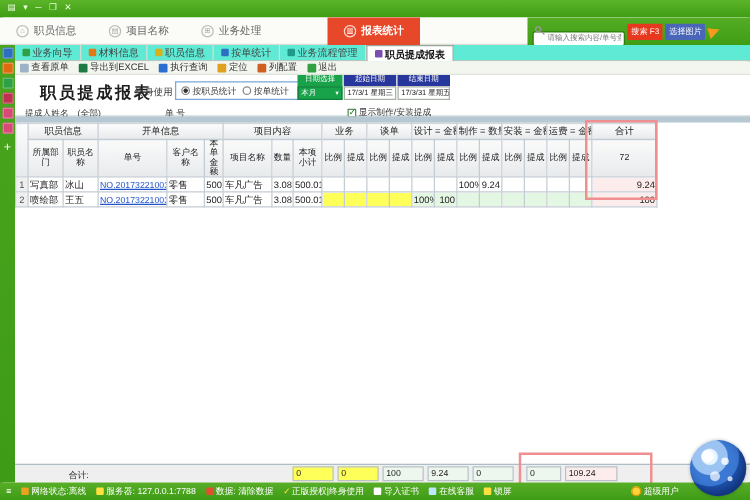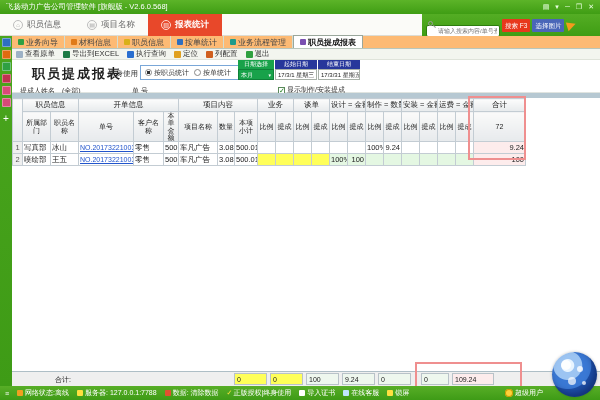--- a/index.html
+++ b/index.html
@@ -16,42 +16,42 @@
   .wctrls { display:flex; gap:6px; font-size:7px; color:#eaffe0; }
   .wctrls span { cursor:default; }
 
   
   .navbar { position:absolute; left:0; top:14px; width:600px; height:22px;
     background:#fbfbf8; border-bottom:1px solid #dcdcd4; display:flex; }
   .navitem { display:flex; align-items:center; gap:4px; padding:0 13px;
     font-size:8.5px; color:#666; height:22px; }
   .navitem .ncirc { width:10px; height:10px; border:1px solid #bdbdbd; border-radius:50%;
     color:#a8a8a8; font-size:6px; text-align:center; line-height:9px; }
-  .navitem.active { background:#e8482a; color:#fff; font-weight:bold; }
+  .navitem.active { background:#e8482a; color:#fff; font-weight:bold;margin-left:40px; }
   .navitem.active .ncirc { border-color:#ffd9cf; color:#fff; }
   .searchzone { position:absolute; right:0; top:0; width:178px; height:22px;
     background:linear-gradient(180deg,#54ad24,#3f9d14); display:flex; align-items:center; }
   .searchbox { position:relative; width:74px; height:12px; margin-left:4px; }
   .searchbox input { width:74px; height:12px; border:1px solid #2d7d0e; border-radius:2px;
     font-size:6px; padding:0 2px 0 11px; color:#444; font-family:inherit; }
   .mag { position:absolute; left:2px; top:2px; width:5px; height:5px;
     border:1px solid #9a9a9a; border-radius:50%; }
   .mag::after { content:""; position:absolute; left:4px; top:4px; width:3px; height:1px;
     background:#9a9a9a; transform:rotate(45deg); }
   .btn-red, .btn-blue { height:13px; border:none; color:#fff; font-size:6.5px;
     margin-left:2px; border-radius:1px; padding:0 3px; font-family:inherit; line-height:13px; }
   .btn-red { background:#e8381d; }
   .btn-blue { background:#4a66b8; }
   .mascot { width:0; height:0; margin-left:3px;
     border-left:9px solid #f59a1d; border-top:4px solid transparent; border-bottom:5px solid transparent;
     transform:rotate(-18deg); }
 
   
   .tabstrip { position:absolute; left:12px; top:36px; width:588px; height:13px;
-    background:#fdba74; border-bottom:1px solid #b9c6bb; display:flex; align-items:flex-end; }
+    background:#5eead4; border-bottom:1px solid #b9c6bb; display:flex; align-items:flex-start; }
   .tab { display:inline-flex; align-items:center; gap:2px; height:12px; padding:0 6px;
     font-size:8px; color:#444; border-right:1px solid #d3ddd1; }
   .tab .tico { width:6px; height:6px; border-radius:1px; }
   .tab.active { background:#fff; border:1px solid #9aa79c; border-bottom:none;
     font-weight:bold; color:#111; height:13px; }
   .ti-g{background:#2fa043}.ti-o{background:#e07a18}.ti-y{background:#d9b018}
   .ti-b{background:#2e6fc0}.ti-t{background:#1f9a8a}.ti-p{background:#7a4fb0}
 
   
   .toolbar { position:absolute; left:12px; top:49px; width:588px; height:11px;
@@ -147,38 +147,41 @@
   .logo::after { content:""; position:absolute; left:9px; top:8px; width:10px; height:10px;
     border-radius:50%; background:rgba(255,255,255,.85);
     box-shadow: 14px 4px 0 -2px rgba(255,255,255,.8), 6px 16px 0 -1px rgba(255,255,255,.7), 18px 18px 0 -3px rgba(255,255,255,.75); }
 </style>
 </head>
 <body>
 
 <div id="app">
 
   <div class="titlebar">
-    <span>飞扬动力广告公司管理软件 [旗舰版 - V2.6.0.568]</span>
     <span class="wctrls">
       <span>▤</span>
       <span>▾</span>
       <span>─</span>
       <span>❐</span>
       <span>✕</span>
     </span>
   </div>
 
   <div class="navbar">
     <div class="navitem">
       <span class="ncirc">⌂</span>
       <span>职员信息</span>
     </div>
     <div class="navitem">
       <span class="ncirc">▤</span>
       <span>项目名称</span>
+    </div>
+    <div class="navitem">
+      <span class="ncirc">⊞</span>
+      <span>业务处理</span>
     </div>
     <div class="navitem active">
       <span class="ncirc">▥</span>
       <span>报表统计</span>
     </div>
     <div class="searchzone">
       <span class="searchbox">
         <span class="mag"></span>
         <input type="text" placeholder="请输入搜索内容/单号查询" style="">
       </span>

